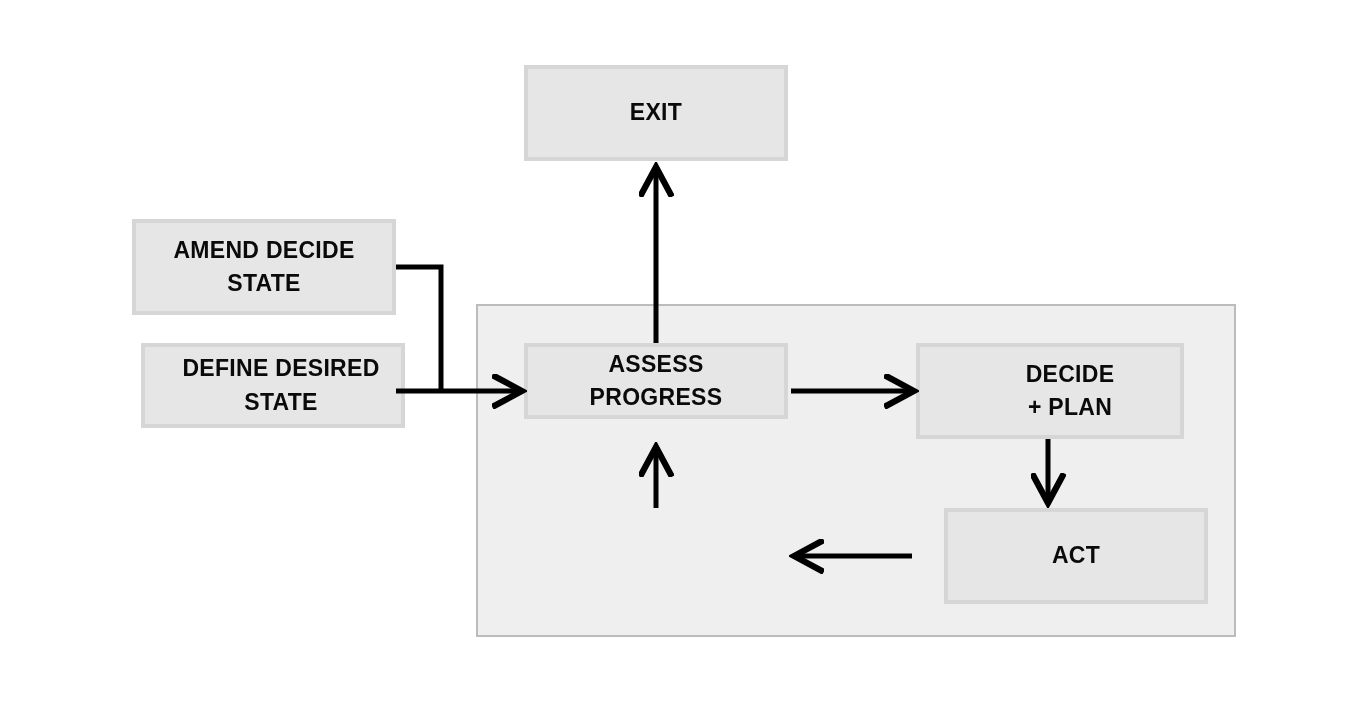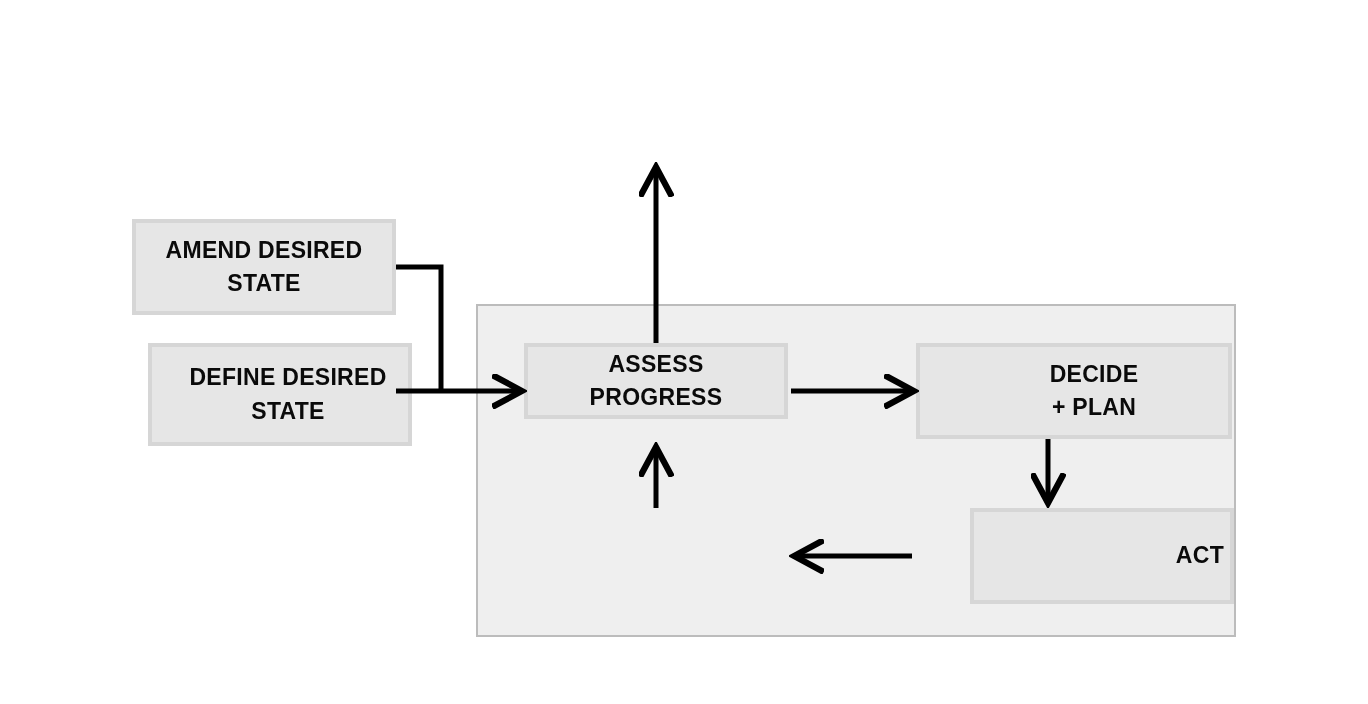--- a/index.html
+++ b/index.html
@@ -64,42 +64,45 @@
   }
   .node.two-line .node-label { font-size: 23px; }
 </style>
 </head>
 <body>
 
 <div id="canvas">
 
   <div class="loop-frame" style="left:476px; top:304px; width:760px; height:333px;"></div>
 
+  <div class="node" style="left:524px; top:65px; width:264px; height:96px;">
+    <span class="node-label">EXIT</span>
+  </div>
 
   <div class="node two-line" style="left:132px; top:219px; width:264px; height:96px;">
-    <span class="node-label">AMEND DESIRED
+    <span class="node-label">AMEND DECIDE
 STATE</span>
   </div>
 
-  <div class="node two-line" style="left:148px; top:343px; width:264px; height:103px;padding-left:16px;">
+  <div class="node two-line" style="left:141px; top:343px; width:264px; height:85px;padding-left:16px;">
     <span class="node-label">DEFINE DESIRED
 STATE</span>
   </div>
 
   <div class="node two-line" style="left:524px; top:343px; width:264px; height:76px;">
     <span class="node-label">ASSESS
 PROGRESS</span>
   </div>
 
-  <div class="node two-line" style="left:916px; top:343px; width:316px; height:96px;padding-left:40px;">
+  <div class="node two-line" style="left:916px; top:343px; width:268px; height:96px;padding-left:40px;">
     <span class="node-label">DECIDE
 + PLAN</span>
   </div>
 
-  <div class="node" style="left:970px; top:508px; width:264px; height:96px;justify-content:flex-end;">
+  <div class="node" style="left:944px; top:508px; width:264px; height:96px;">
     <span class="node-label">ACT</span>
   </div>
 
 
   <svg id="connectors" viewBox="0 0 1368 704">
     <defs>
       <marker id="arrowhead" markerWidth="7" markerHeight="7" refX="5.4" refY="3.5" orient="auto" markerUnits="strokeWidth">
         <path d="M0.6,0.6 L6.0,3.5 L0.6,6.4" fill="none" stroke="#000000" stroke-width="1.25" stroke-linecap="square" stroke-linejoin="miter"></path>
       </marker>
     </defs>

